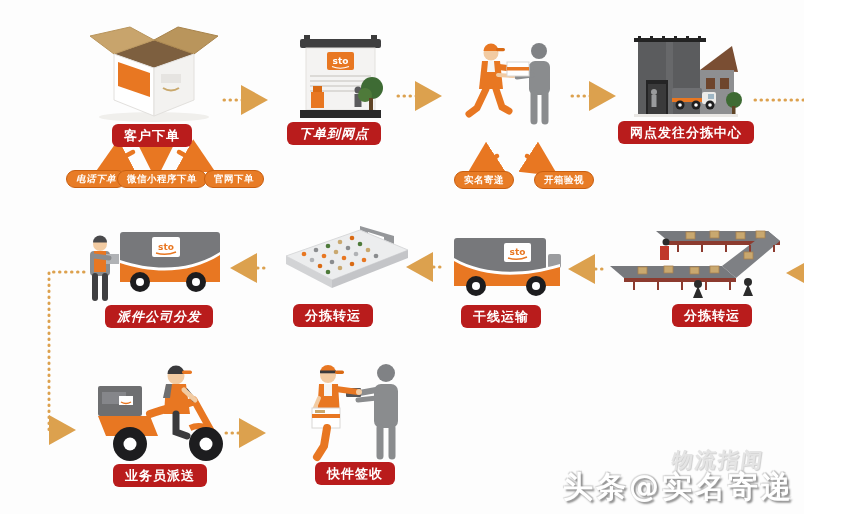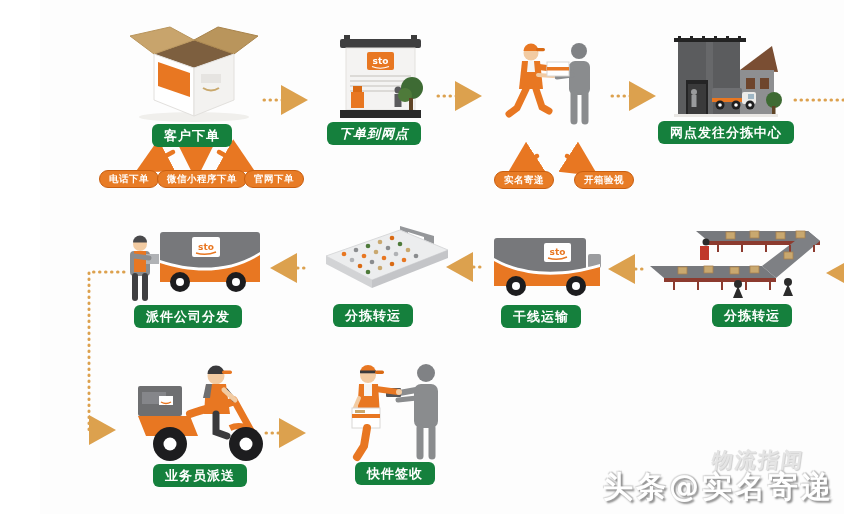--- a/index.html
+++ b/index.html
@@ -1,20 +1,20 @@
 <!DOCTYPE html>
 <html><head>
 <meta charset="utf-8">
 <style>
   html,body{margin:0;padding:0;background:#fff;}
   .canvas{position:relative;width:804px;height:514px;background:#FDFDFD;overflow:hidden;
-          font-family:"DejaVu Sans",sans-serif;margin-left:40px;}
+          font-family:"DejaVu Sans",sans-serif;}
   .illus{position:absolute;}
   .node-label{position:absolute;transform:translateX(-50%);white-space:nowrap;
-              background:#15803d;color:#fff;font-size:13px;font-weight:bold;
+              background:#b91c1c;color:#fff;font-size:13px;font-weight:bold;
               padding:5px 12px;border-radius:6px;letter-spacing:1px;line-height:1;}
   .pill{position:absolute;transform:translateX(-50%);white-space:nowrap;
         background:#E87C26;border:1px solid #C95F10;color:#fff;font-size:9.5px;
         font-weight:bold;padding:3px 9px;border-radius:11px;line-height:1;letter-spacing:0.5px;}
   .arrow-layer{position:absolute;left:0;top:0;}
   .wm-main{position:absolute;right:10px;bottom:6px;font-size:30px;font-weight:bold;
            color:#ffffff;letter-spacing:3px;
            text-shadow:2px 2px 2px #8f8f8f,-1px -1px 1px #d8d8d8,1px -1px 1px #c4c4c4;}
   .wm-ghost{position:absolute;right:40px;bottom:40px;font-size:21px;font-weight:bold;
             color:#dcdcdc;opacity:.75;transform:skewX(-8deg);letter-spacing:2px;
@@ -291,25 +291,25 @@
     <rect x="27" y="52" width="10" height="3" fill="#C9A86F"></rect>
     <path d="M39,70 L36,88 L29,99" stroke="#E87722" stroke-width="8" fill="none" stroke-linecap="round"></path>
   </svg>
 
   <div class="node-label" style="left:152px;top:124px;">客户下单</div>
   <div class="node-label" style="left:334px;top:122px;font-style:italic;">下单到网点</div>
   <div class="node-label" style="left:686px;top:121px;">网点发往分拣中心</div>
   <div class="node-label" style="left:712px;top:304px;">分拣转运</div>
   <div class="node-label" style="left:501px;top:305px;">干线运输</div>
   <div class="node-label" style="left:333px;top:304px;">分拣转运</div>
-  <div class="node-label" style="left:148px;top:305px;">派件公司分发</div>
+  <div class="node-label" style="left:159px;top:305px;font-style:italic;">派件公司分发</div>
   <div class="node-label" style="left:160px;top:464px;">业务员派送</div>
   <div class="node-label" style="left:355px;top:462px;">快件签收</div>
 
-  <div class="pill" style="left:89px;top:170px;">电话下单</div>
+  <div class="pill" style="left:96px;top:170px;font-style:italic;">电话下单</div>
   <div class="pill" style="left:162px;top:170px;">微信小程序下单</div>
   <div class="pill" style="left:234px;top:170px;">官网下单</div>
   <div class="pill" style="left:484px;top:171px;">实名寄递</div>
   <div class="pill" style="left:564px;top:171px;">开箱验视</div>
 
   <div class="wm-ghost">物流指闻</div>
   <div class="wm-main">头条@实名寄递</div>
 
 </div>
 

